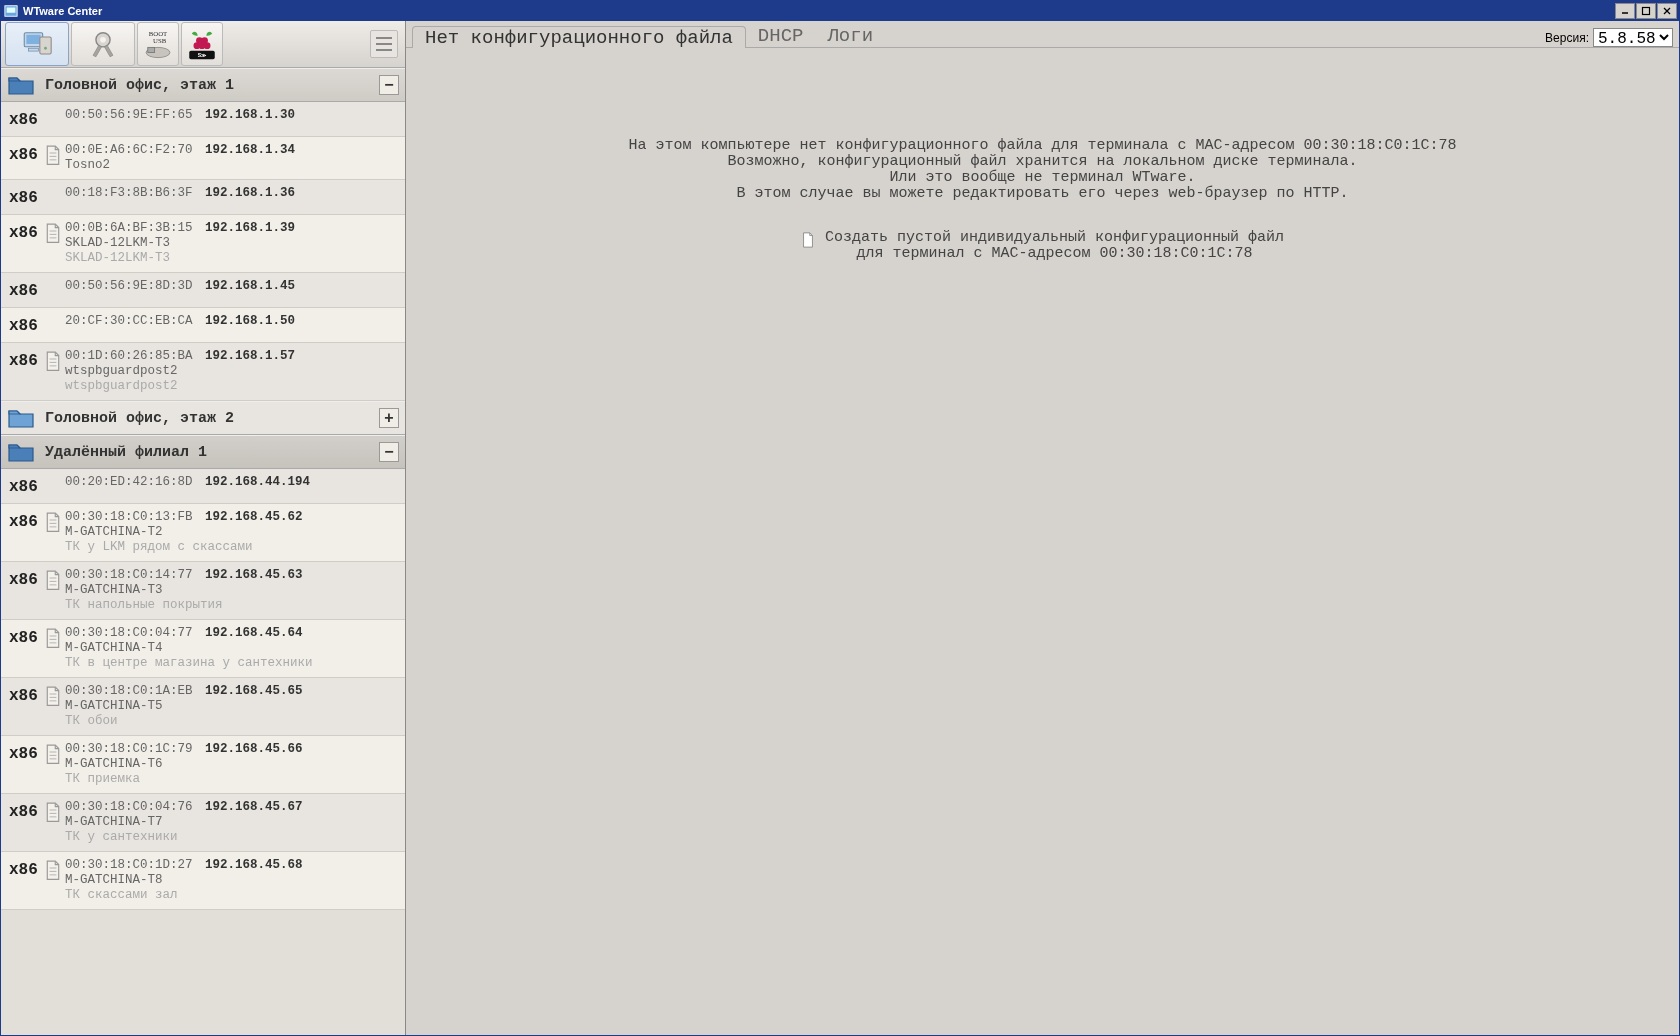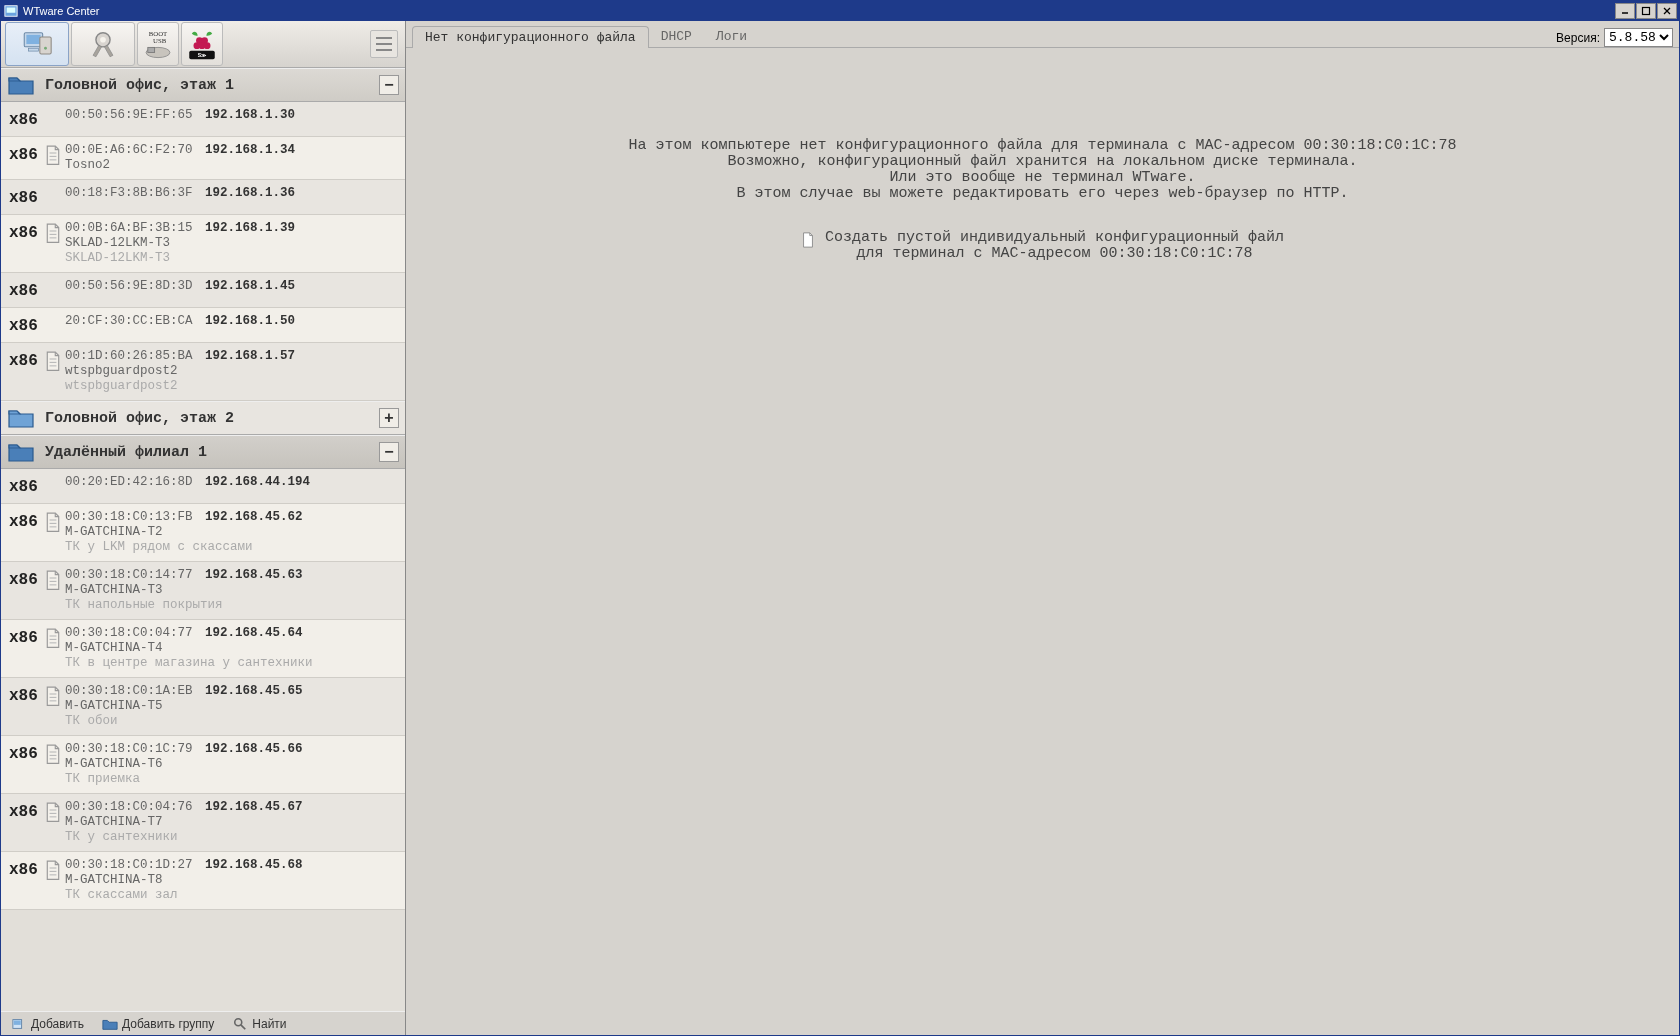--- a/index.html
+++ b/index.html
@@ -3,21 +3,21 @@
 <meta charset="utf-8">
 <style>
 * { margin: 0; padding: 0; box-sizing: border-box; }
 body { font-family: "Segoe UI", Tahoma, sans-serif; font-size: 12px; overflow: hidden; background: #d6d3ce; width: 1680px; height: 1036px; }
 
 .window { width: 1680px; height: 1036px; display: flex; flex-direction: column; border: 1px solid #1e3a8a; }
 
 .titlebar { height: 20px; background: linear-gradient(#1e3a8a,#1e3a8a); color: #fff; display: flex; align-items: center; padding: 0 2px; font-size: 11px; }
 .titlebar .tb-icon { width: 16px; height: 16px; margin-right: 4px; display: flex; align-items: center; justify-content: center; }
 .titlebar .tb-icon svg { width: 14px; height: 14px; }
-.titlebar .tb-title { flex: 1; font-weight: normal; }
+.titlebar .tb-title { flex: 1; font-weight: bold; }
 .titlebar .tb-btns { display: flex; gap: 0; }
 .titlebar .tb-btn { width: 20px; height: 16px; background: #d6d3ce; border: 1px solid #888; color: #000; font-size: 9px; display: flex; align-items: center; justify-content: center; cursor: pointer; margin-left: 1px; }
 
 .body { flex: 1; display: flex; min-height: 0; }
 
 .left { width: 405px; background: #f0abfc; display: flex; flex-direction: column; border-right: 1px solid #888; }
 .toolbar { height: 47px; background: linear-gradient(#efece7,#d6d3ce); border-bottom: 1px solid #aaa; display: flex; align-items: center; padding: 0 4px; }
 .tbtn { width: 64px; height: 44px; border: 1px solid #bbb; background: linear-gradient(#f7f5f2,#e2dfda); border-radius: 3px; margin-right: 2px; display: flex; align-items: center; justify-content: center; cursor: pointer; }
 .tbtn.active { border: 1px solid #8aa3c7; background: linear-gradient(#e8eff8,#d5e2f1); }
 .tbtn.small { width: 42px; }
@@ -48,24 +48,24 @@
 .item .ip { font-weight: bold; color: #333; }
 .item .name { color: #666; }
 .item .desc { color: #aaa; }
 
 .footer { height: 24px; background: #d6d3ce; border-top: 1px solid #eee; display: flex; align-items: center; padding: 0 10px; gap: 18px; font-size: 12px; color: #333; }
 .footer .fbtn { display: flex; align-items: center; gap: 4px; cursor: pointer; }
 .footer svg { width: 16px; height: 14px; }
 
 .right { flex: 1; background: #d6d3ce; display: flex; flex-direction: column; }
 .tabs-row { height: 26px; display: flex; align-items: flex-end; padding: 3px 6px 0 6px; font-size: 12px; }
-.tab { height: 22px; padding: 0 12px; display: flex; align-items: center; color: #666; cursor: pointer; font-family: "Courier New", monospace; font-size: 13px; }
+.tab { height: 22px; padding: 0 12px; display: flex; align-items: center; color: #666; cursor: pointer; font-family: "Courier New", monospace; font-size: 19px; }
 .tab.active { background: #d6d3ce; border: 1px solid #aaa; border-bottom: none; border-radius: 4px 4px 0 0; color: #333; position: relative; top: 1px; }
 .version-box { margin-left: auto; display: flex; align-items: center; gap: 4px; font-size: 12px; }
-.version-box select { font-family: "Courier New", monospace; font-size: 13px; height: 19px; border: 1px solid #888; background: #fff; }
+.version-box select { font-family: "Courier New", monospace; font-size: 16px; height: 19px; border: 1px solid #888; background: #fff; }
 
 .content { flex: 1; border-top: 1px solid #aaa; display: flex; flex-direction: column; align-items: center; padding-top: 90px; font-family: "Courier New", monospace; font-size: 15px; color: #444; text-align: center; line-height: 16px; }
 .content .msg { margin-bottom: 28px; }
 .content .link { display: flex; align-items: flex-start; gap: 10px; color: #444; }
 .content .link svg { width: 14px; height: 16px; margin-top: 2px; }
 </style>
 </head>
 <body>
 
 <div class="window">
@@ -427,42 +427,20 @@
               <div class="row1">
                 <span class="mac">00:30:18:C0:1D:27</span>
                 <span class="ip">192.168.45.68</span>
               </div>
               <div class="name">M-GATCHINA-T8</div>
               <div class="desc">ТК скассами зал</div>
             </div>
           </div>
         </div>
 
-      <div class="footer">
-        <div class="fbtn">
-          <svg viewBox="0 0 16 16">
-              <rect x="1" y="3" width="10" height="10" fill="#cfe3f6" stroke="#5a7ea3"></rect>
-              <rect x="2" y="4" width="8" height="5" fill="#7fb1e0"></rect>
-            </svg>
-          <span>Добавить</span>
-        </div>
-        <div class="fbtn">
-          <svg viewBox="0 0 18 14">
-              <path d="M1 3 L6 3 L8 5 L17 5 L17 13 L1 13 Z" fill="#4a7fb8" stroke="#2a5a8e"></path>
-            </svg>
-          <span>Добавить группу</span>
-        </div>
-        <div class="fbtn">
-          <svg viewBox="0 0 16 16">
-              <circle cx="6" cy="6" r="4" fill="none" stroke="#666" stroke-width="1.8"></circle>
-              <line x1="9" y1="9" x2="14" y2="14" stroke="#666" stroke-width="2"></line>
-            </svg>
-          <span>Найти</span>
-        </div>
-      </div>
 
     </div>
 
     <div class="right">
       <div class="tabs-row" id="tabs">
         <div class="tab active">Нет конфигурационного файла</div>
           <div class="tab">DHCP</div>
           <div class="tab">Логи</div>
           <div class="version-box">
           <span>Версия:</span>

